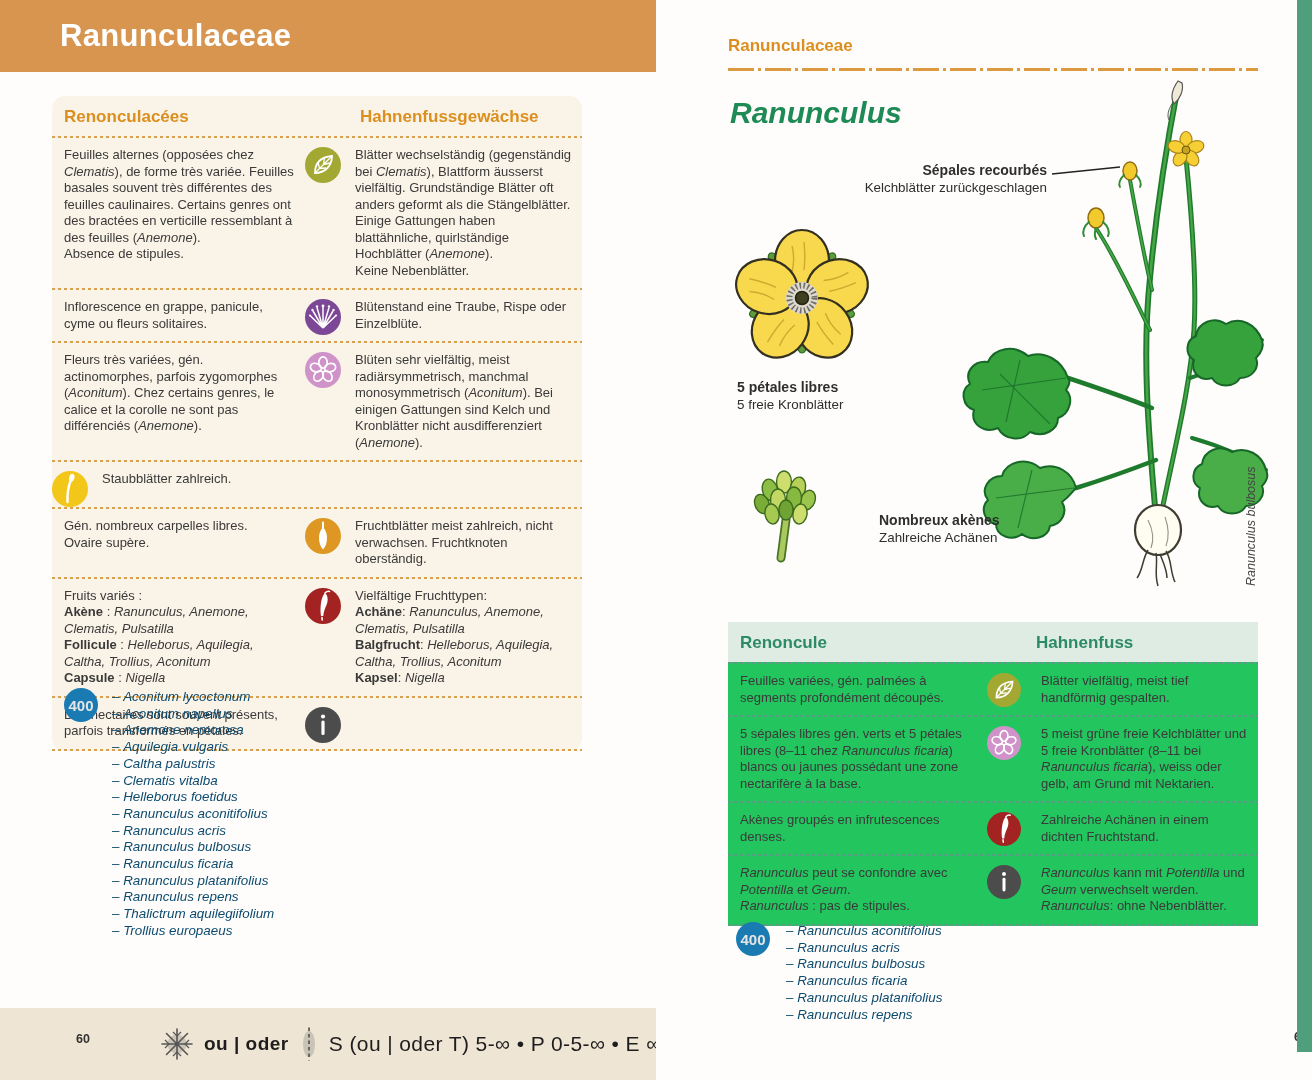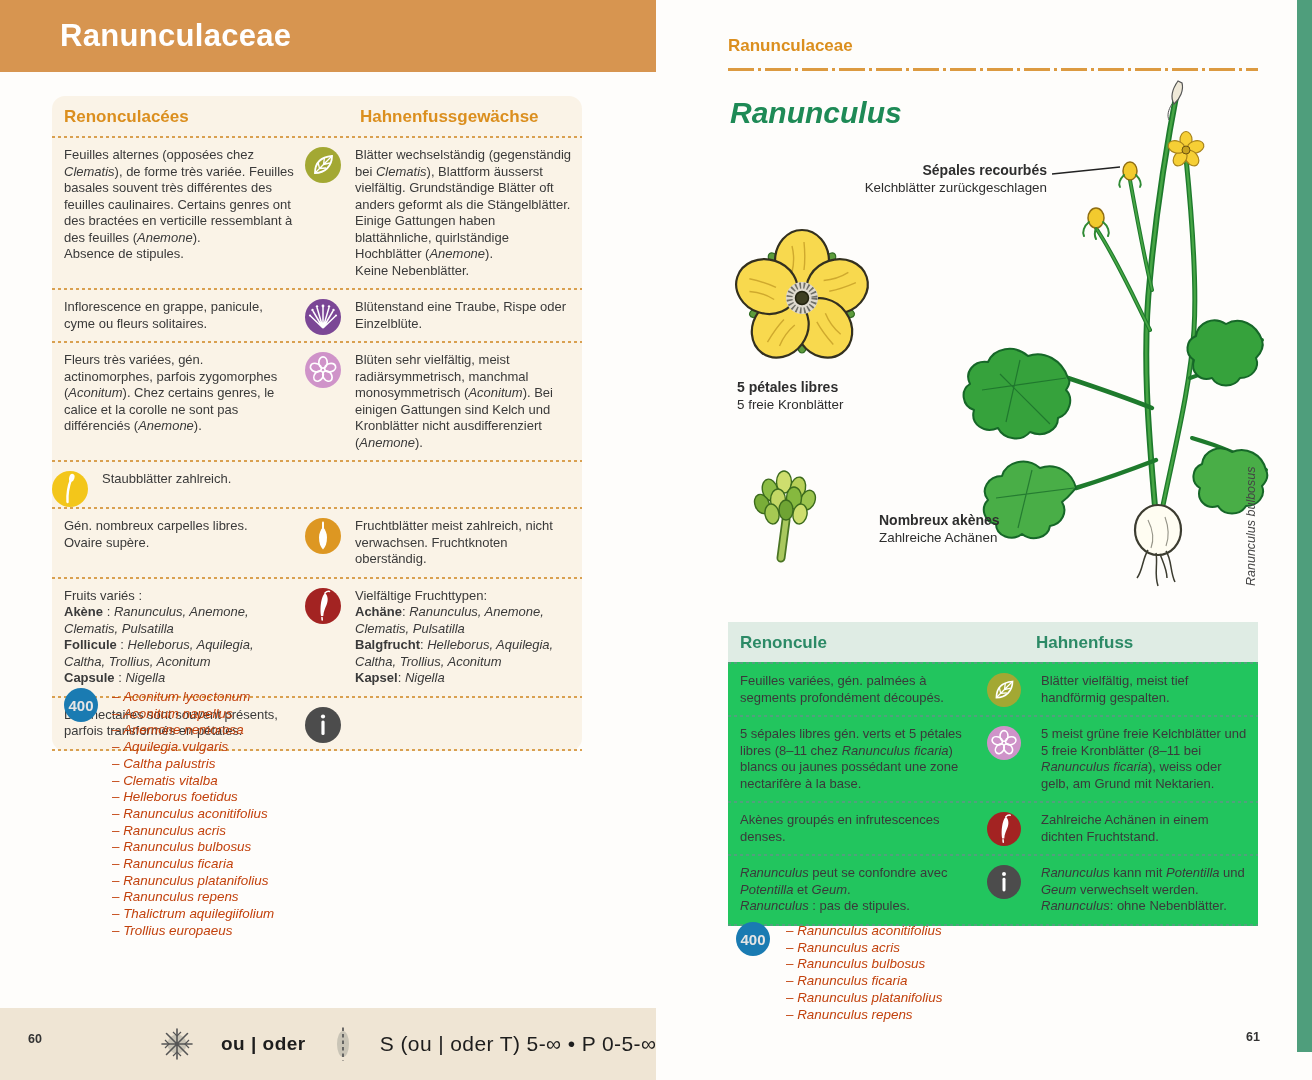--- a/index.html
+++ b/index.html
@@ -26,28 +26,28 @@
   .circ-icon{width:36px;height:36px;display:block;}
   .circ-icon.small{width:34px;height:34px;}
 
   .species-block{position:absolute;display:flex;}
   .species-left{left:64px;top:688px;}
   .species-right{left:736px;top:922px;}
   .badge{width:34px;height:34px;border-radius:50%;background:#1a7bb2;color:#e5e5e5;font-size:15px;font-weight:bold;
          display:flex;align-items:center;justify-content:center;flex:0 0 auto;}
   .sp-list{margin-left:14px;padding-top:1px;}
   .species-right .sp-list{margin-left:16px;}
-  .sp-item{font-size:13.4px;line-height:16.7px;color:#c2410c;}
+  .sp-item{font-size:13.4px;line-height:16.7px;color:#0c4a6e;}
   .sp-item .dash{font-style:normal;}
 
   .footer-bar{position:absolute;left:0;top:1008px;width:656px;height:72px;background:#efe5d4;}
-  .pageno{position:absolute;font-size:12.5px;font-weight:bold;color:#333;}
+  .pageno{position:absolute;font-size:12.5px;font-weight:bold;color:#333;margin-left:48px;}
   .pageno-60{left:28px;top:1032px;}
   .pageno-61{left:1246px;top:1030px;}
-  .formula{position:absolute;left:160px;top:1008px;height:72px;display:flex;align-items:center;gap:27px;color:#1d1d1d;}
+  .formula{position:absolute;left:160px;top:1008px;height:72px;display:flex;align-items:center;gap:10px;color:#1d1d1d;}
   .formula .or-label{font-size:19px;font-weight:600;letter-spacing:.5px;}
   .formula .f-text{font-size:21px;letter-spacing:.4px;white-space:nowrap;}
 
   
   .right-page{position:absolute;left:656px;top:0;width:656px;height:1080px;background:#fefdfb;}
   .fam-label{position:absolute;left:728px;top:36px;font-size:17px;font-weight:bold;color:#db8f1f;}
   .o-rule{position:absolute;left:728px;top:68px;width:530px;height:3px;
           background:repeating-linear-gradient(90deg,#dc9a40 0 26px,rgba(0,0,0,0) 26px 30px,#dc9a40 30px 33px,rgba(0,0,0,0) 33px 37px);}
   .genus-title{position:absolute;left:730px;top:96px;font-size:30px;font-weight:bold;font-style:italic;color:#1e8a56;}
 

